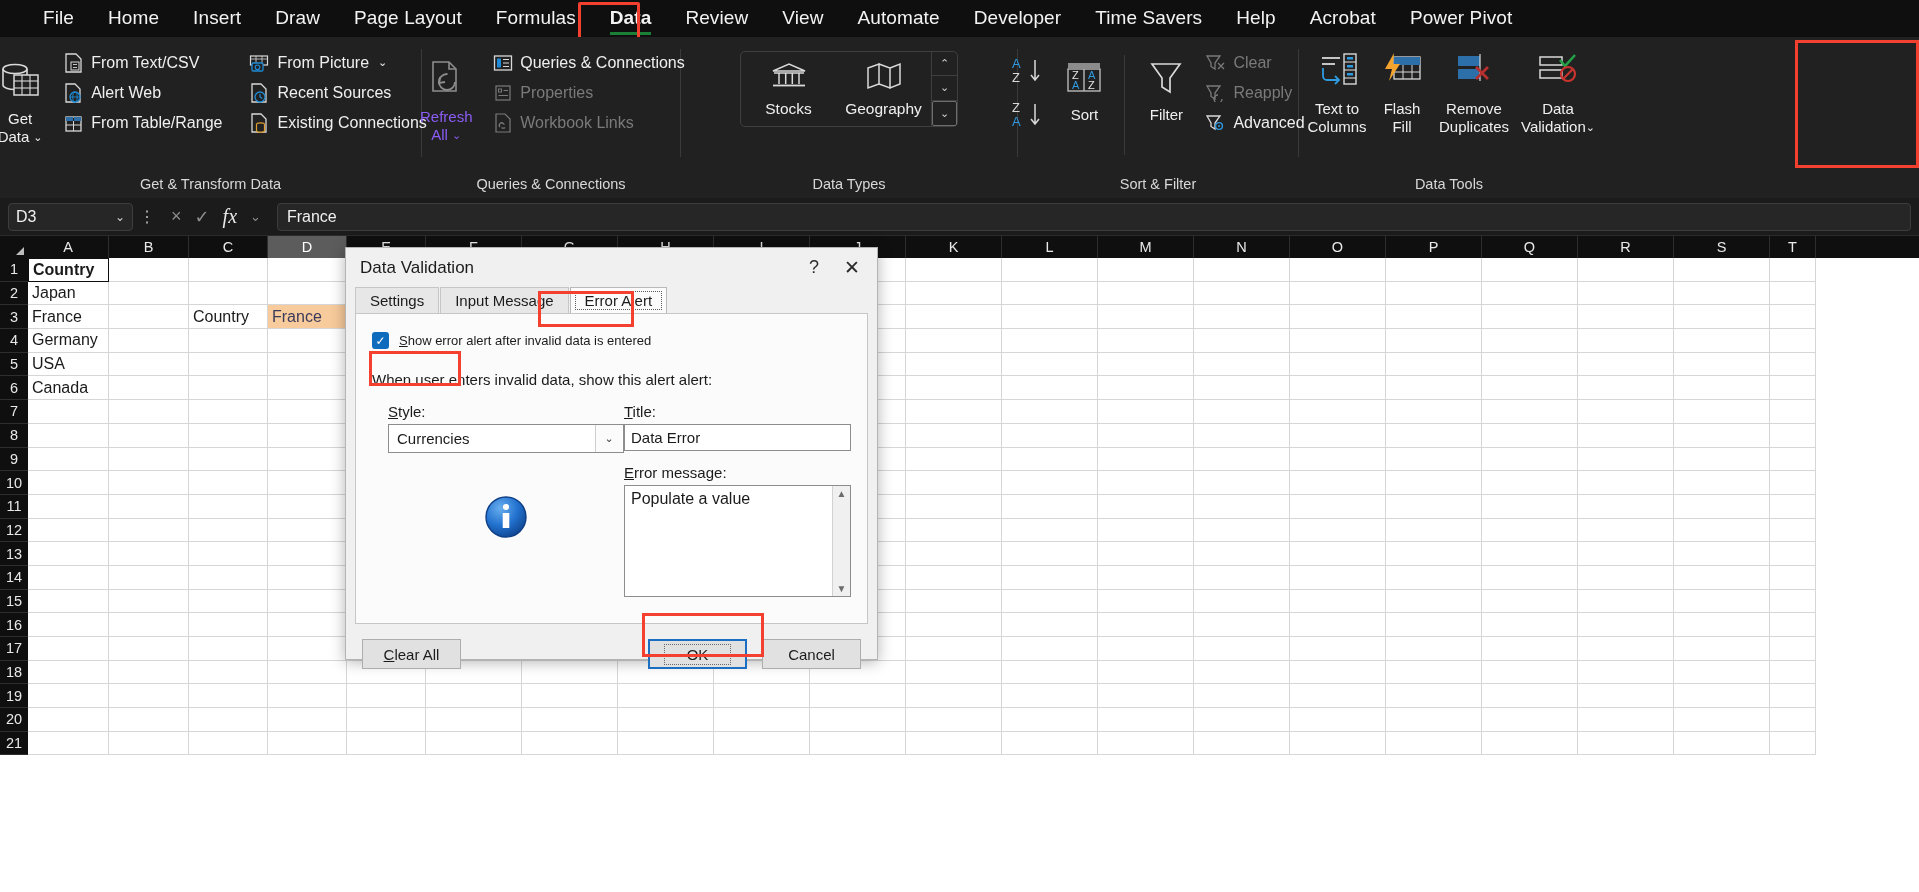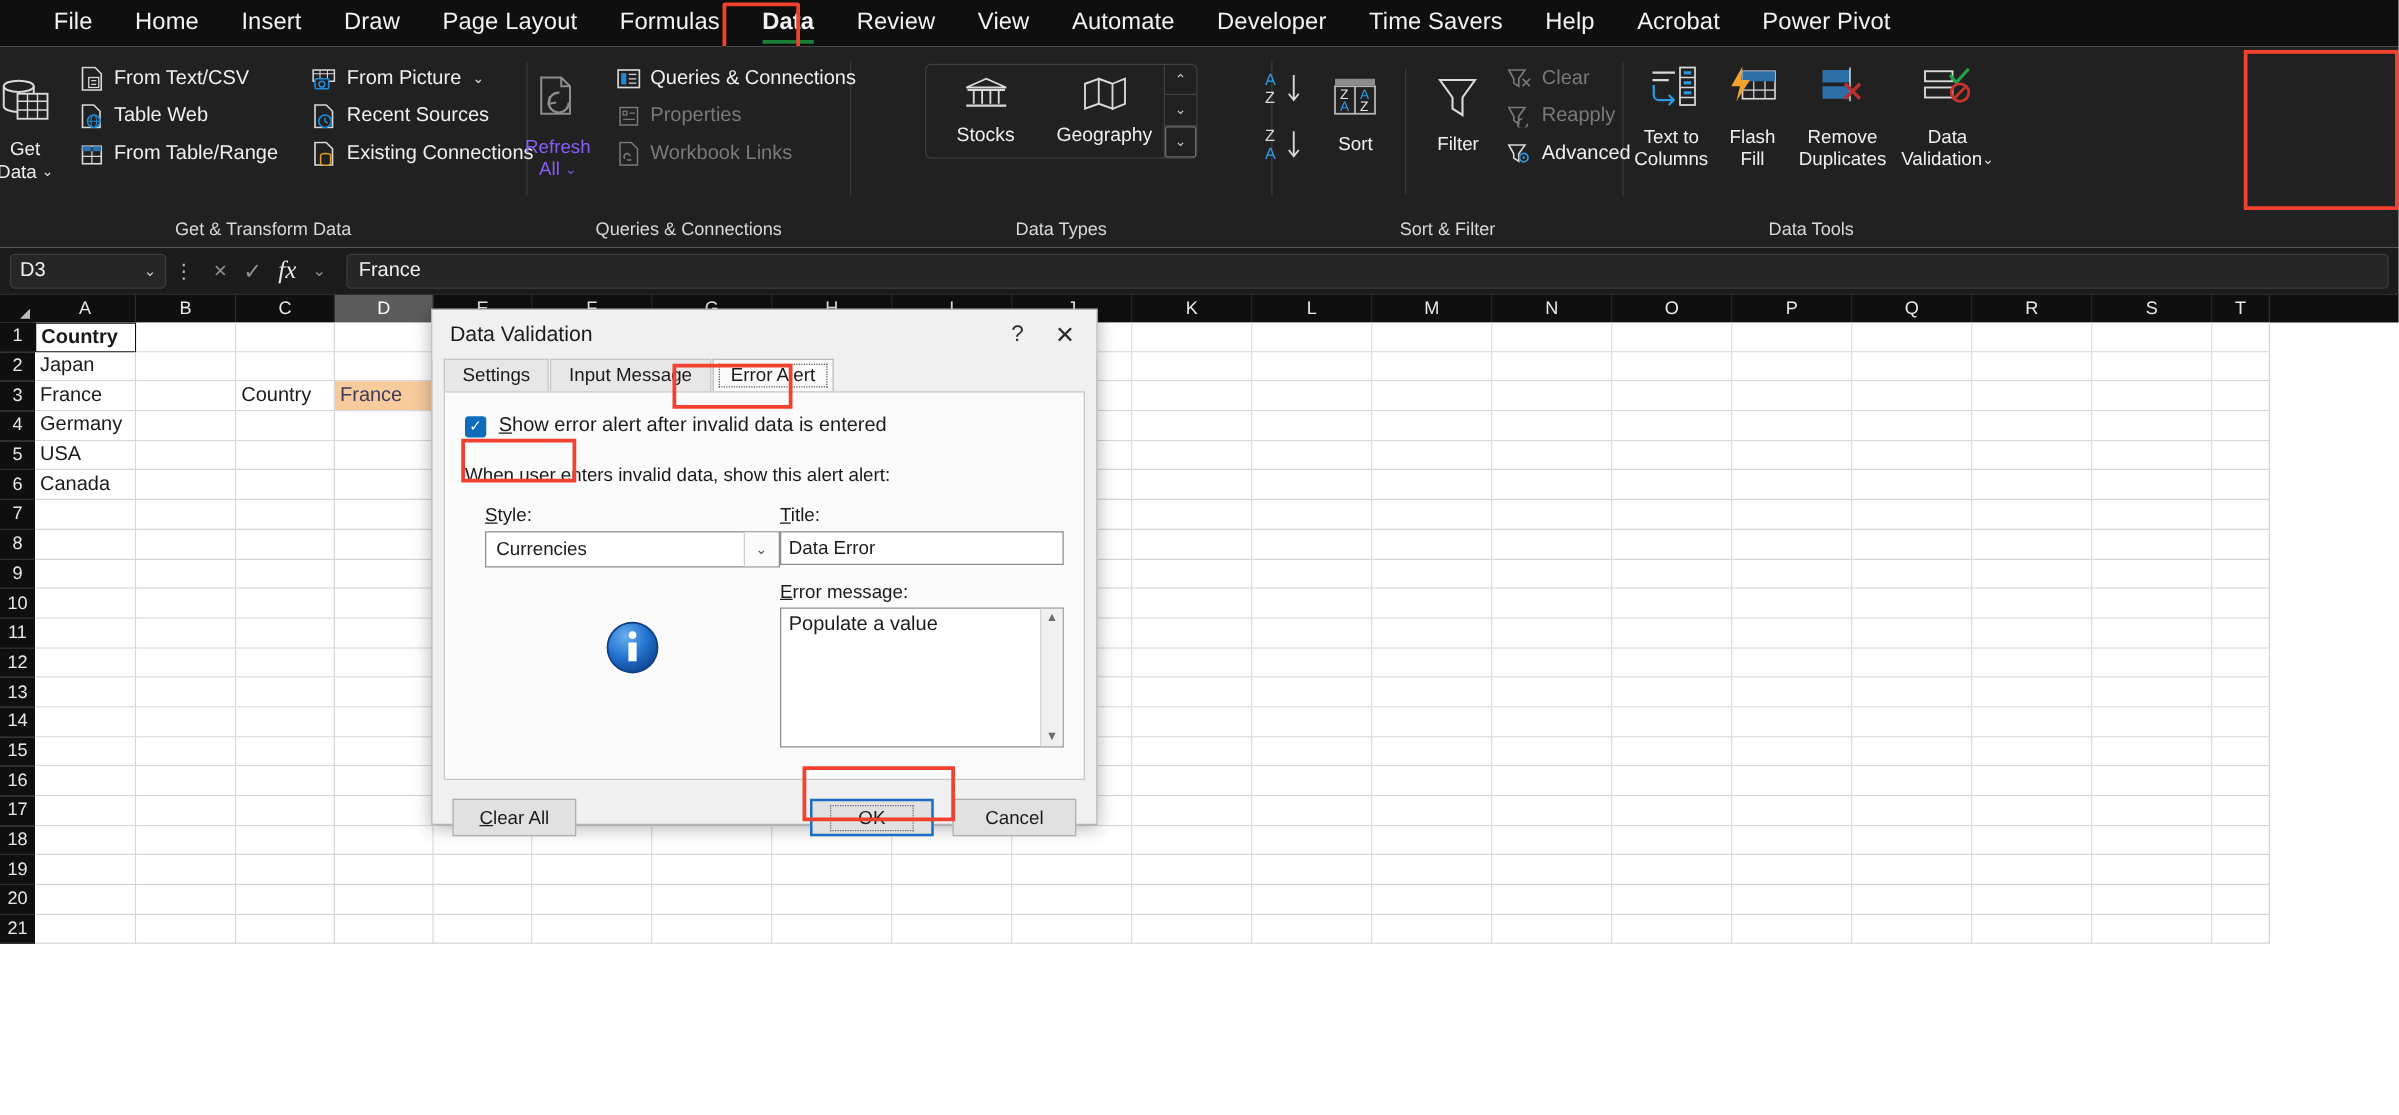--- a/index.html
+++ b/index.html
@@ -173,21 +173,21 @@
   .panel {
     margin:0 9px; height:311px; background:#fbfbfb; border:1px solid #c6c6c6;
     position:relative; padding:14px 16px;
   }
   .chkrow { display:flex; align-items:center; gap:10px; margin-top:4px; }
   .chk {
     width:17px; height:17px; background:#0f6cbd; border-radius:3px;
     display:flex; align-items:center; justify-content:center;
     color:#ffffff; font-size:12px; line-height:1;
   }
-  .chkrow .lbl { font-size:16px; }
+  .chkrow .lbl { font-size:13px; }
   .u { text-decoration:underline; }
 
   .sectlabel { margin-top:22px; font-size:15px; }
 
   .two-col { display:flex; margin-top:15px; }
   .col-left { width:252px; padding-left:16px; }
   .col-right { flex:1; }
 
   .fieldlabel { font-size:15px; margin-bottom:4px; }
   .select {
@@ -294,21 +294,21 @@
           </div>
           <div class="smallbtn">
             <span class="ico">
               <svg width="19" height="20" viewBox="0 0 19 20">
                   <path d="M2 1h9l5 5v13H2z" fill="none" stroke="#d9d9d9" stroke-width="1.3"></path>
                   <circle cx="11" cy="14" r="5" fill="#212121" stroke="#1f8bd6" stroke-width="1.3"></circle>
                   <ellipse cx="11" cy="14" rx="2.2" ry="5" fill="none" stroke="#1f8bd6" stroke-width=".9"></ellipse>
                   <line x1="6" y1="14" x2="16" y2="14" stroke="#1f8bd6" stroke-width=".9"></line>
                 </svg>
             </span>
-            <span>Table Web</span>
+            <span>Alert Web</span>
           </div>
           <div class="smallbtn">
             <span class="ico">
               <svg width="19" height="20" viewBox="0 0 19 20">
                   <rect x="2" y="4" width="15" height="14" fill="none" stroke="#d9d9d9" stroke-width="1.3"></rect>
                   <rect x="2" y="4" width="7" height="4" fill="#2d6fa8"></rect>
                   <rect x="10" y="4" width="7" height="4" fill="#2d6fa8"></rect>
                   <line x1="2" y1="12" x2="17" y2="12" stroke="#d9d9d9" stroke-width="1"></line>
                   <line x1="9.5" y1="8" x2="9.5" y2="18" stroke="#d9d9d9" stroke-width="1"></line>
                 </svg>

